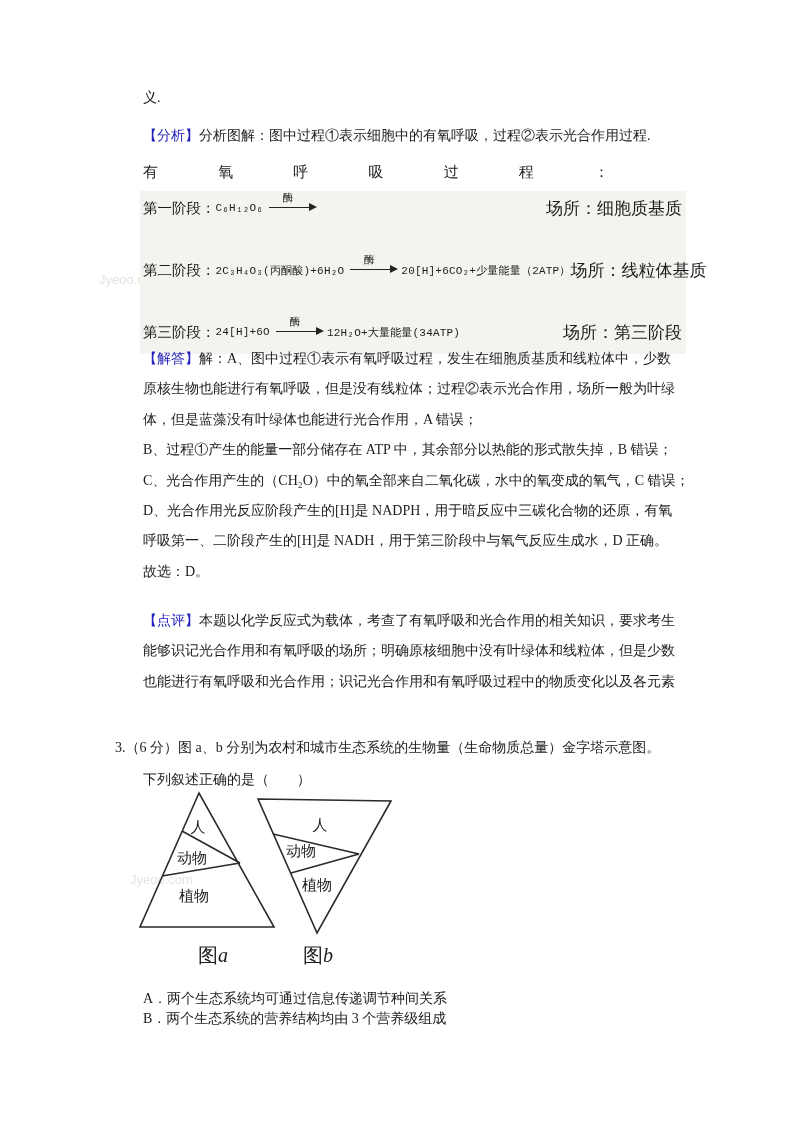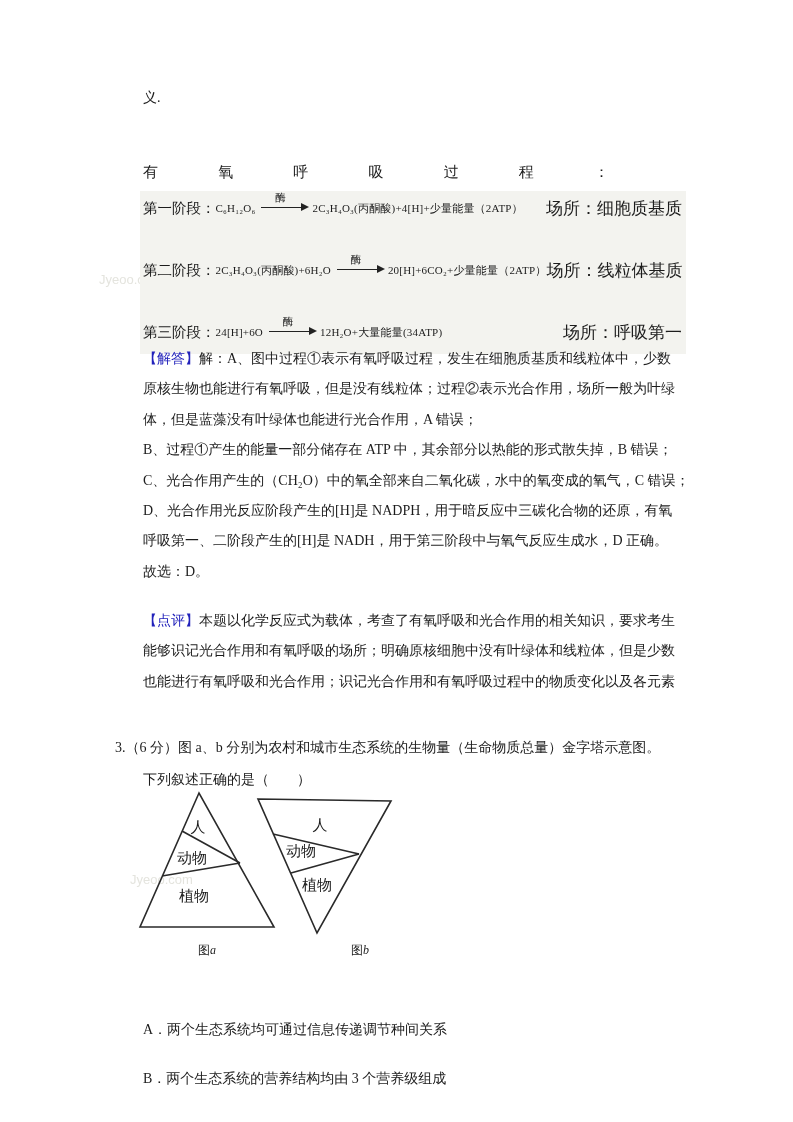--- a/index.html
+++ b/index.html
@@ -21,49 +21,53 @@
     position:absolute;left:143px;top:163px;width:466px;
     display:flex;justify-content:space-between;
     font-size:15px;
   }
   
   .eq-bg{position:absolute;left:140px;top:191px;width:546px;height:163px;background:#f3f3ef;}
   .stage-row{
     position:absolute;left:143px;width:539px;height:24px;
     display:flex;justify-content:space-between;align-items:center;
     white-space:nowrap;
+    font-family:Liberation Mono, monospace;
   }
   .stage-left{display:flex;align-items:center;}
   .stage-label{font-size:14.5px;}
   .formula{font-size:11px;letter-spacing:.2px;}
   .rxn-arrow{display:inline-block;position:relative;width:46px;height:6px;margin:0 5px 0 6px;}
   .rxn-arrow .cat{position:absolute;left:0;right:8px;top:-14px;text-align:center;font-size:10.5px;color:#1c1c1c;}
   .rxn-arrow .shaft{position:absolute;left:0;right:2px;top:2px;border-top:1.4px solid #222;}
   .rxn-arrow .head{position:absolute;right:-2px;top:-2.5px;width:0;height:0;
     border-top:4.5px solid transparent;border-bottom:4.5px solid transparent;border-left:8px solid #222;}
   .site{font-size:17px;}
   
-  .fig-label{position:absolute;font-size:12px;}
+  .fig-label{position:absolute;font-size:20px;}
   .fig-label .it{font-style:italic;font-family:"Liberation Serif",serif;}
   svg text{font-family:"Liberation Serif","DejaVu Serif",serif;font-size:15px;fill:#1c1c1c;}
   .footer{
     position:absolute;left:0;top:1046px;width:780px;text-align:center;
     font-size:13.5px;font-family:"Liberation Sans",sans-serif;color:#222;
   }
 </style>
 </head>
 <body>
 
 <div class="page">
 
   <div class="watermark" style="left:99px;top:272px;">Jyeoo.com</div>
   <div class="watermark" style="left:130px;top:872px;">Jyeoo.com</div>
 
   <div class="para bodyline" style="top:83px;">义.</div>
 
+  <div class="para bodyline" style="top:121px;">
+    <span class="tag">【分析】</span><span>分析图解：图中过程①表示细胞中的有氧呼吸，过程②表示光合作用过程.</span>
+  </div>
 
   <div class="aerobic-header">
     <span>有</span>
     <span>氧</span>
     <span>呼</span>
     <span>吸</span>
     <span>过</span>
     <span>程</span>
     <span>：</span>
   </div>
@@ -72,21 +76,20 @@
 
   <div class="stage-row" style="top:196px;">
     <span class="stage-left">
       <span class="stage-label">第一阶段：</span>
       <span class="formula">C₆H₁₂O₆</span>
       <span class="rxn-arrow">
         <span class="cat">酶</span>
         <span class="shaft"></span>
         <span class="head"></span>
       </span>
-      <span class="formula">2C₃H₄O₃(丙酮酸)+4[H]+少量能量（2ATP）</span>
     </span>
     <span class="site">场所：细胞质基质</span>
   </div>
 
   <div class="stage-row" style="top:258px;">
     <span class="stage-left">
       <span class="stage-label">第二阶段：</span>
       <span class="formula">2C₃H₄O₃(丙酮酸)+6H₂O</span>
       <span class="rxn-arrow">
         <span class="cat">酶</span>
@@ -102,21 +105,21 @@
     <span class="stage-left">
       <span class="stage-label">第三阶段：</span>
       <span class="formula">24[H]+6O</span>
       <span class="rxn-arrow">
         <span class="cat">酶</span>
         <span class="shaft"></span>
         <span class="head"></span>
       </span>
       <span class="formula">12H₂O+大量能量(34ATP)</span>
     </span>
-    <span class="site">场所：呼吸第一</span>
+    <span class="site">场所：第三阶段</span>
   </div>
 
   <div class="para" style="top:344px;">
     <div class="bodyline"><span class="tag">【解答】</span><span>解：A、图中过程①表示有氧呼吸过程，发生在细胞质基质和线粒体中，少数</span></div>
     <div class="bodyline">原核生物也能进行有氧呼吸，但是没有线粒体；过程②表示光合作用，场所一般为叶绿</div>
     <div class="bodyline">体，但是蓝藻没有叶绿体也能进行光合作用，A 错误；</div>
     <div class="bodyline">B、过程①产生的能量一部分储存在 ATP 中，其余部分以热能的形式散失掉，B 错误；</div>
     <div class="bodyline">C、光合作用产生的（CH₂O）中的氧全部来自二氧化碳，水中的氧变成的氧气，C 错误；</div>
     <div class="bodyline">D、光合作用光反应阶段产生的[H]是 NADPH，用于暗反应中三碳化合物的还原，有氧</div>
     <div class="bodyline">呼吸第一、二阶段产生的[H]是 NADH，用于第三阶段中与氧气反应生成水，D 正确。</div>
@@ -147,21 +150,21 @@
     <line x1="145" y1="48" x2="231" y2="68" stroke="#2a2a2a" stroke-width="1.6"></line>
     <line x1="163" y1="87" x2="231" y2="68" stroke="#2a2a2a" stroke-width="1.6"></line>
     <text x="192" y="44" text-anchor="middle">人</text>
     <text x="173" y="70" text-anchor="middle">动物</text>
     <text x="189" y="104" text-anchor="middle">植物</text>
   </svg>
 
   <div class="fig-label" style="left:198px;top:942px;">
     <span>图</span><span class="it">a</span>
   </div>
-  <div class="fig-label" style="left:303px;top:942px;margin-left:48px;">
+  <div class="fig-label" style="left:303px;top:942px;">
     <span>图</span><span class="it">b</span>
   </div>
 
-  <div class="para bodyline" style="top:1015px;">A．两个生态系统均可通过信息传递调节种间关系</div>
-  <div class="para bodyline" style="top:1064px;text-align:right;">B．两个生态系统的营养结构均由 3 个营养级组成</div>
+  <div class="para bodyline" style="top:984px;">A．两个生态系统均可通过信息传递调节种间关系</div>
+  <div class="para bodyline" style="top:1004px;text-align:right;">B．两个生态系统的营养结构均由 3 个营养级组成</div>
 
 
 </div>
 
 </body></html>

